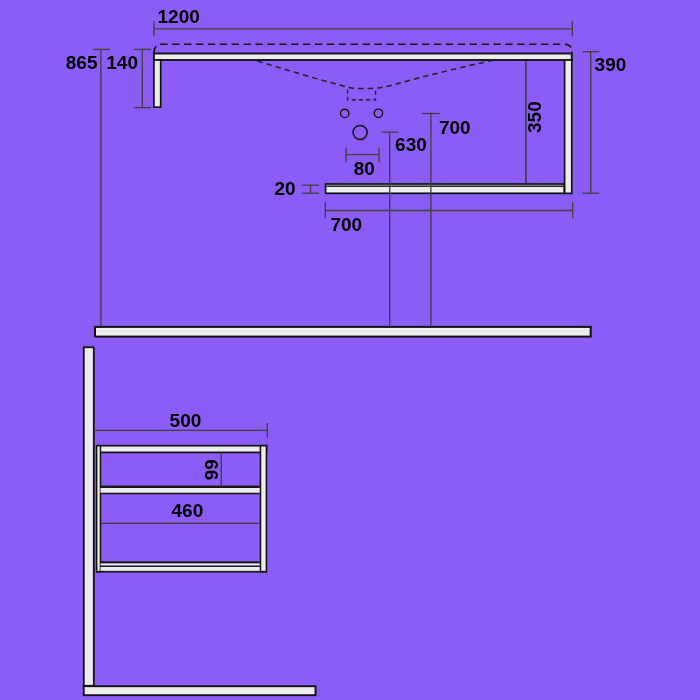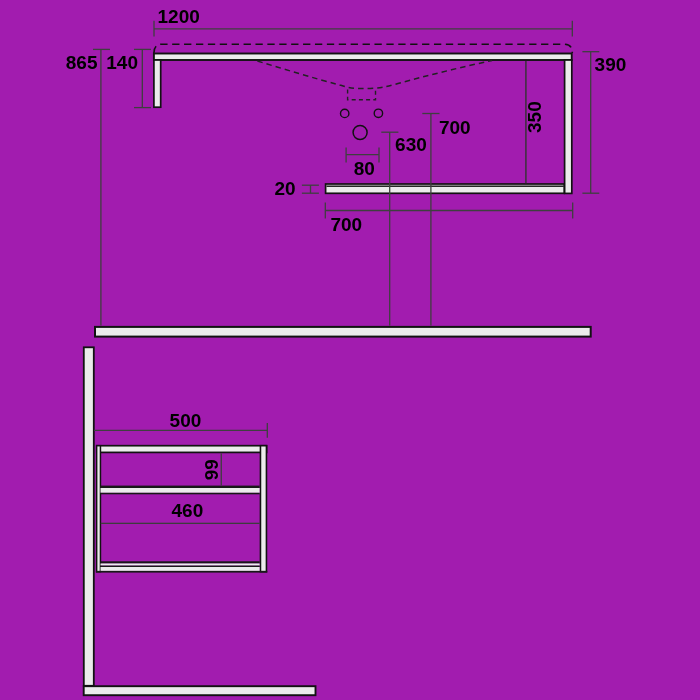--- a/index.html
+++ b/index.html
@@ -1,16 +1,16 @@
 <!DOCTYPE html>
 <html><head>
 <meta charset="utf-8">
 <style>
   html,body{margin:0;padding:0;background:#d9d9d9;}
-  #page{position:relative;width:700px;height:700px;background:#a21caf;overflow:hidden;}
+  #page{position:relative;width:700px;height:700px;background:#8b5cf6;overflow:hidden;}
   svg{display:block;}
   text{font-family:"Liberation Sans",sans-serif;font-weight:bold;fill:#000;}
 </style>
 </head>
 <body>
 <div id="page">
 <svg width="700" height="700" viewBox="0 0 700 700">
 
   <line x1="154" y1="28.8" x2="572.3" y2="28.8" stroke="#3f3f3f" stroke-width="1.3"></line>
   <line x1="154" y1="20.8" x2="154" y2="36.5" stroke="#3f3f3f" stroke-width="1.3"></line>

